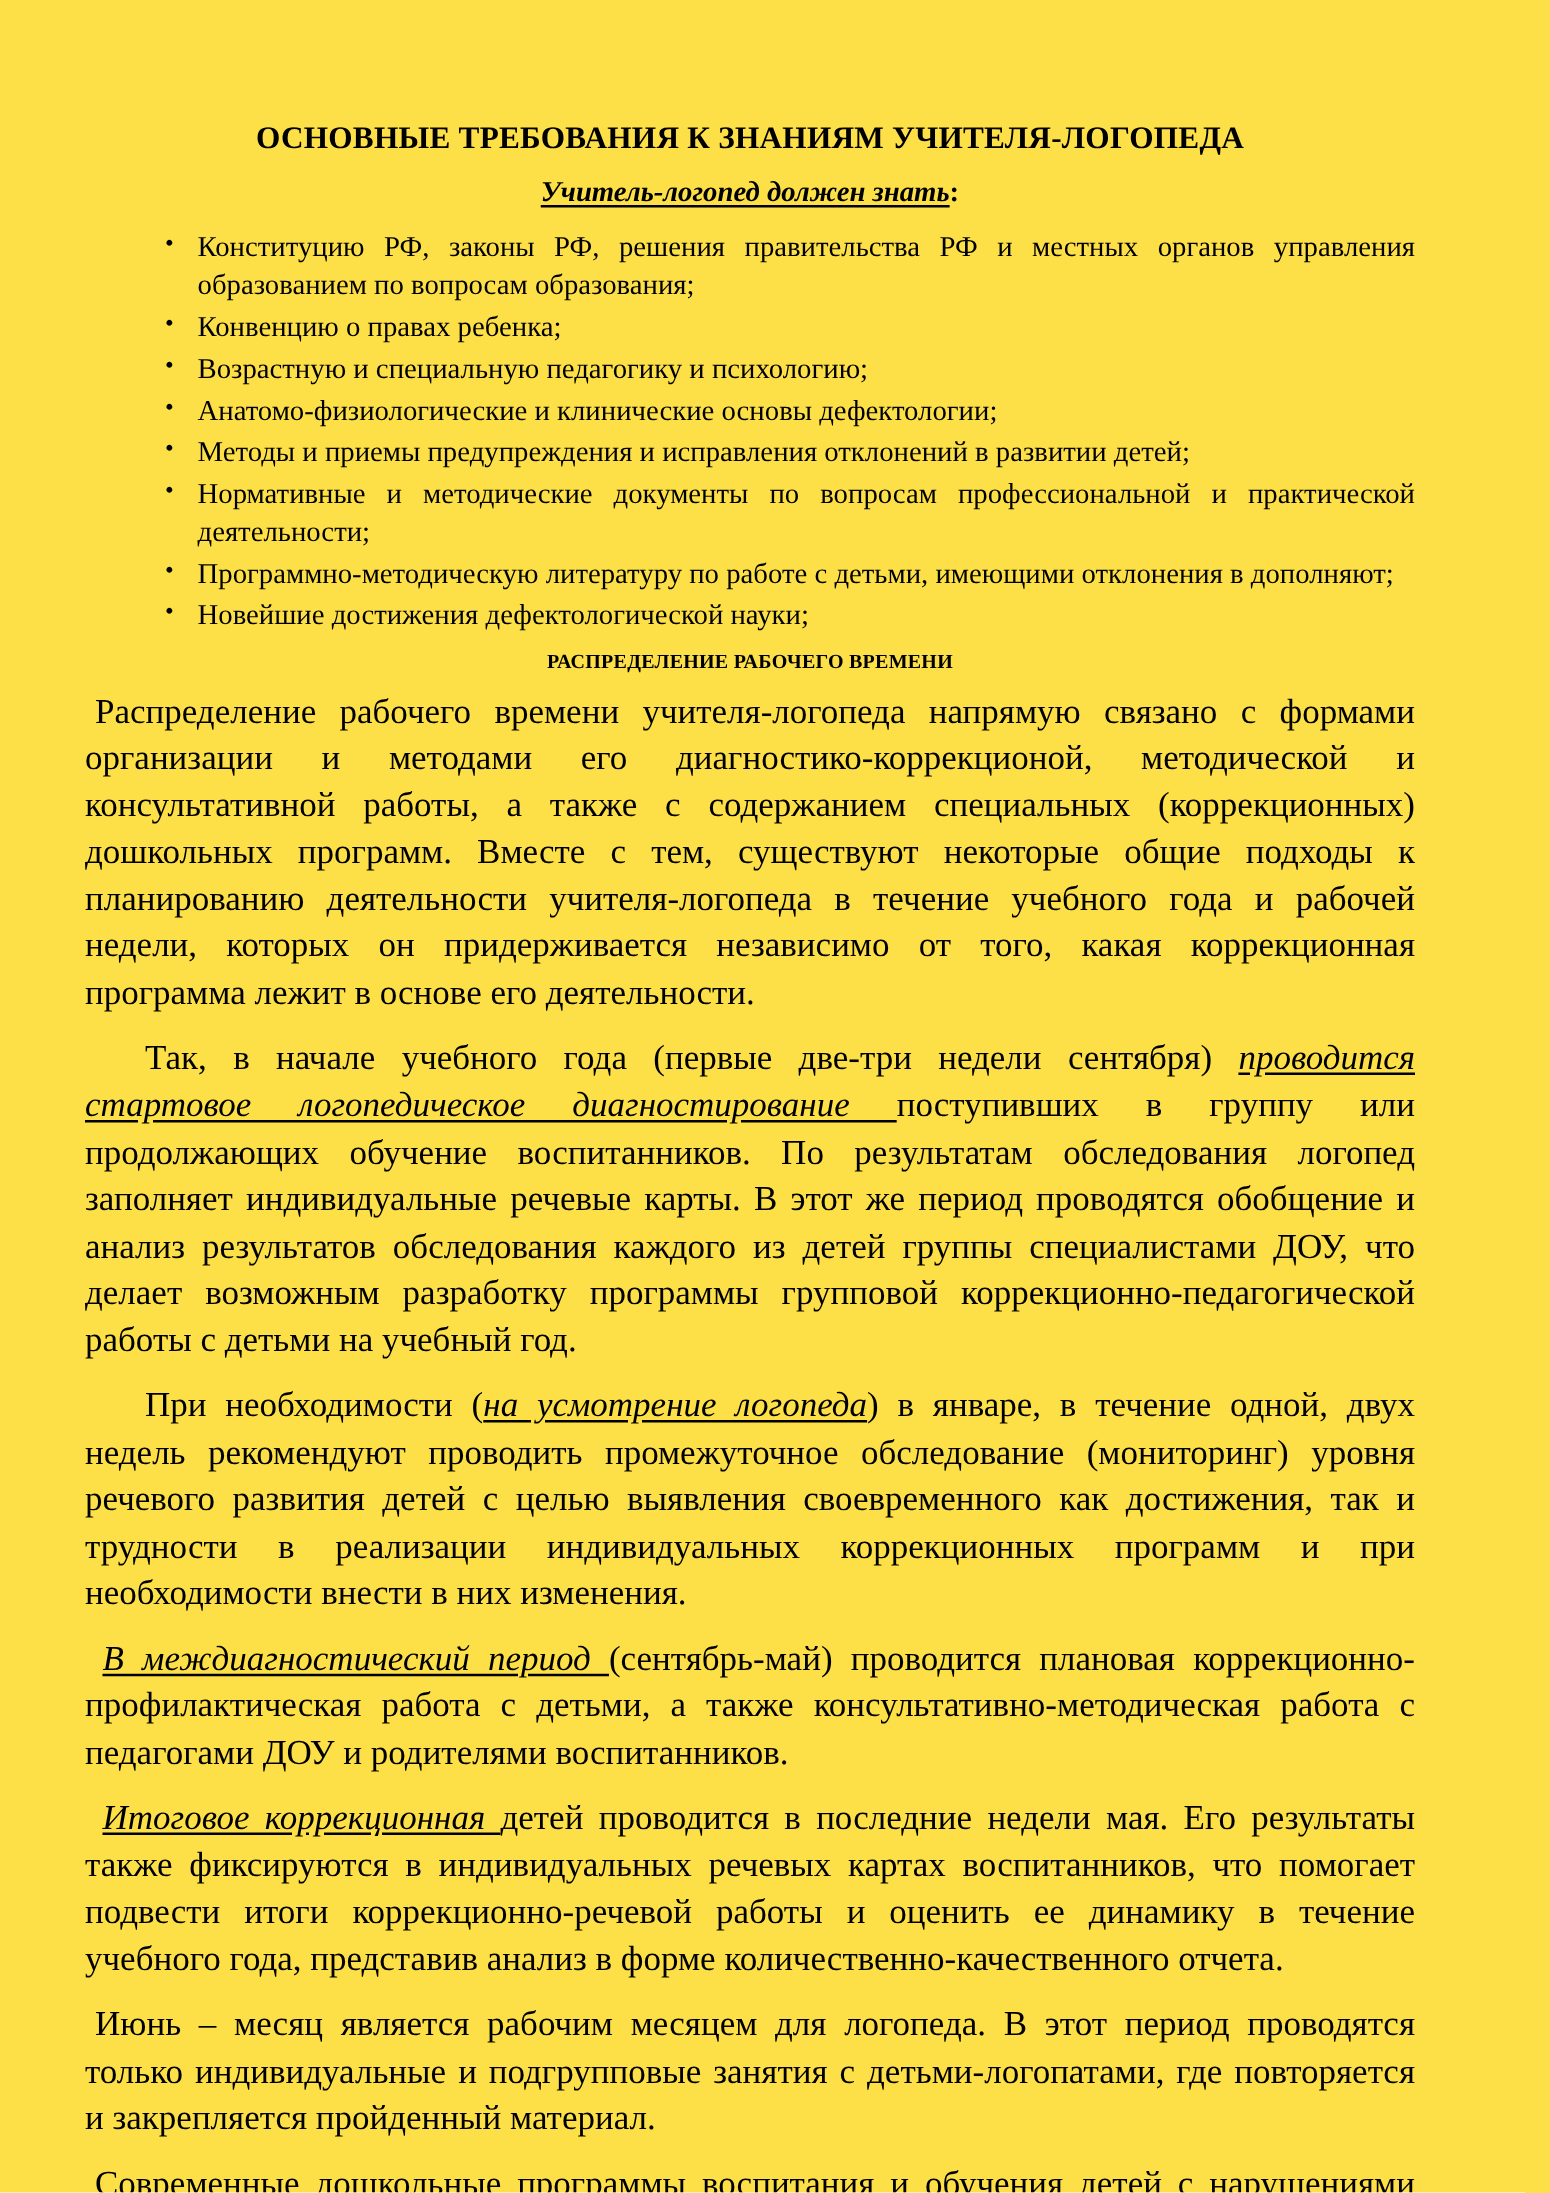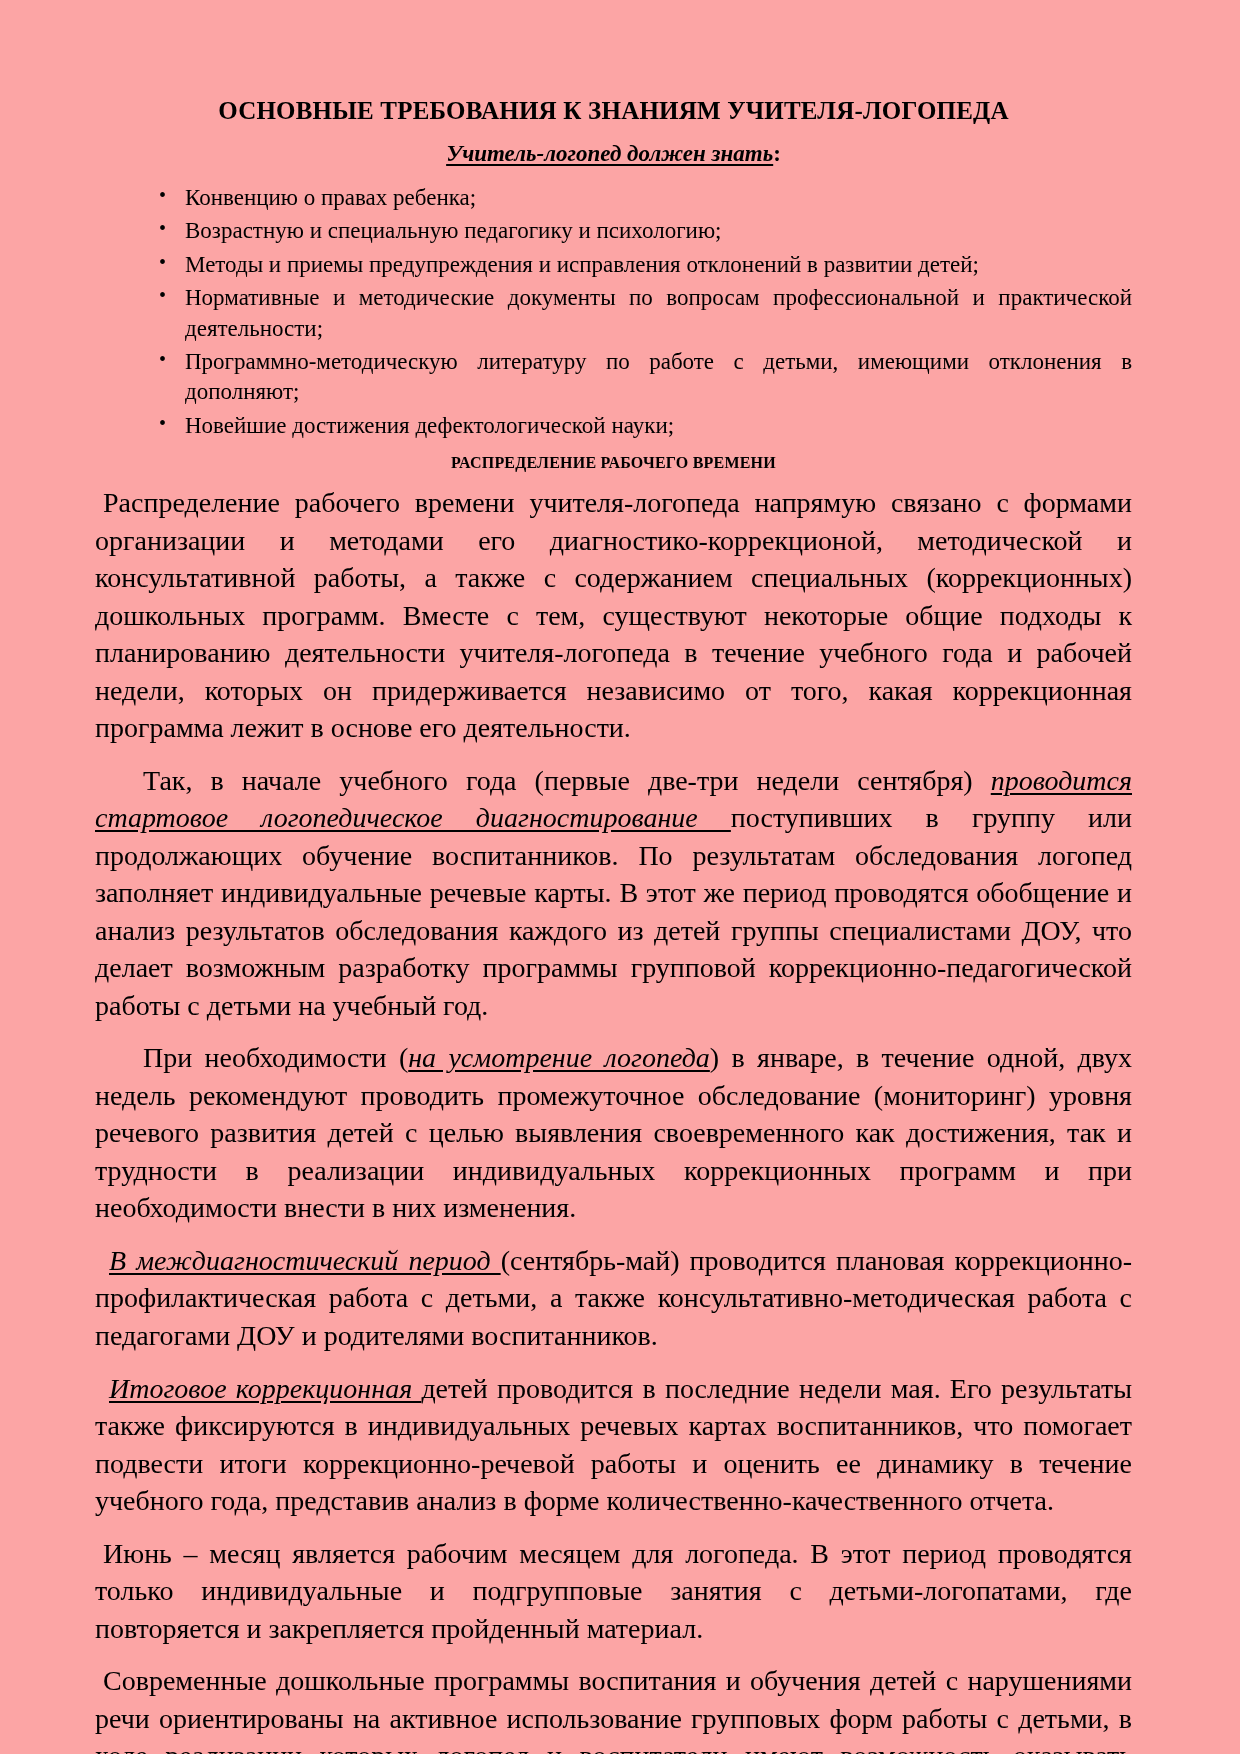--- a/index.html
+++ b/index.html
@@ -7,23 +7,23 @@
     padding: 0;
     background: #ffffff;
   }
   body {
     font-family: "Liberation Serif", "DejaVu Serif", serif;
     color: #000000;
   }
   .page {
     width: 1240px;
     height: 1754px;
-    background: #fca5a5;
+    background: #fde047;
     box-sizing: border-box;
-    padding: 96px 108px 60px 95px;
+    padding: 96px 108px 60px 68px;
     position: relative;
     overflow: hidden;
   }
   .doc-title {
     font-size: 25px;
     font-weight: bold;
     text-align: center;
     letter-spacing: 0.2px;
     margin: 0 0 14px 0;
     line-height: 1.18;
@@ -96,22 +96,24 @@
 
 <div class="page">
 
   <h1 class="doc-title">ОСНОВНЫЕ ТРЕБОВАНИЯ К ЗНАНИЯМ УЧИТЕЛЯ-ЛОГОПЕДА</h1>
 
   <div class="subtitle-line">
     <span class="ital-u">Учитель-логопед должен знать</span><span class="colon">:</span>
   </div>
 
   <ul class="know-list">
+    <li>Конституцию РФ, законы РФ, решения правительства РФ и местных органов управления образованием по вопросам образования;</li>
     <li>Конвенцию о правах ребенка;</li>
     <li>Возрастную и специальную педагогику и психологию;</li>
+    <li>Анатомо-физиологические и клинические основы дефектологии;</li>
     <li>Методы и приемы предупреждения и исправления отклонений в развитии детей;</li>
     <li>Нормативные и методические документы по вопросам профессиональной и практической деятельности;</li>
     <li>Программно-методическую литературу по работе с детьми, имеющими отклонения в дополняют;</li>
     <li>Новейшие достижения дефектологической науки;</li>
   </ul>
 
   <h2 class="section-title">РАСПРЕДЕЛЕНИЕ РАБОЧЕГО ВРЕМЕНИ</h2>
 
   <p class="body-par indent-tiny">Распределение рабочего времени учителя-логопеда напрямую связано с формами организации и методами его диагностико-коррекционой, методической и консультативной работы, а также с содержанием специальных (коррекционных) дошкольных программ. Вместе с тем, существуют некоторые общие подходы к планированию деятельности учителя-логопеда в течение учебного года и рабочей недели, которых он придерживается независимо от того, какая коррекционная программа лежит в основе его деятельности.</p>
 

